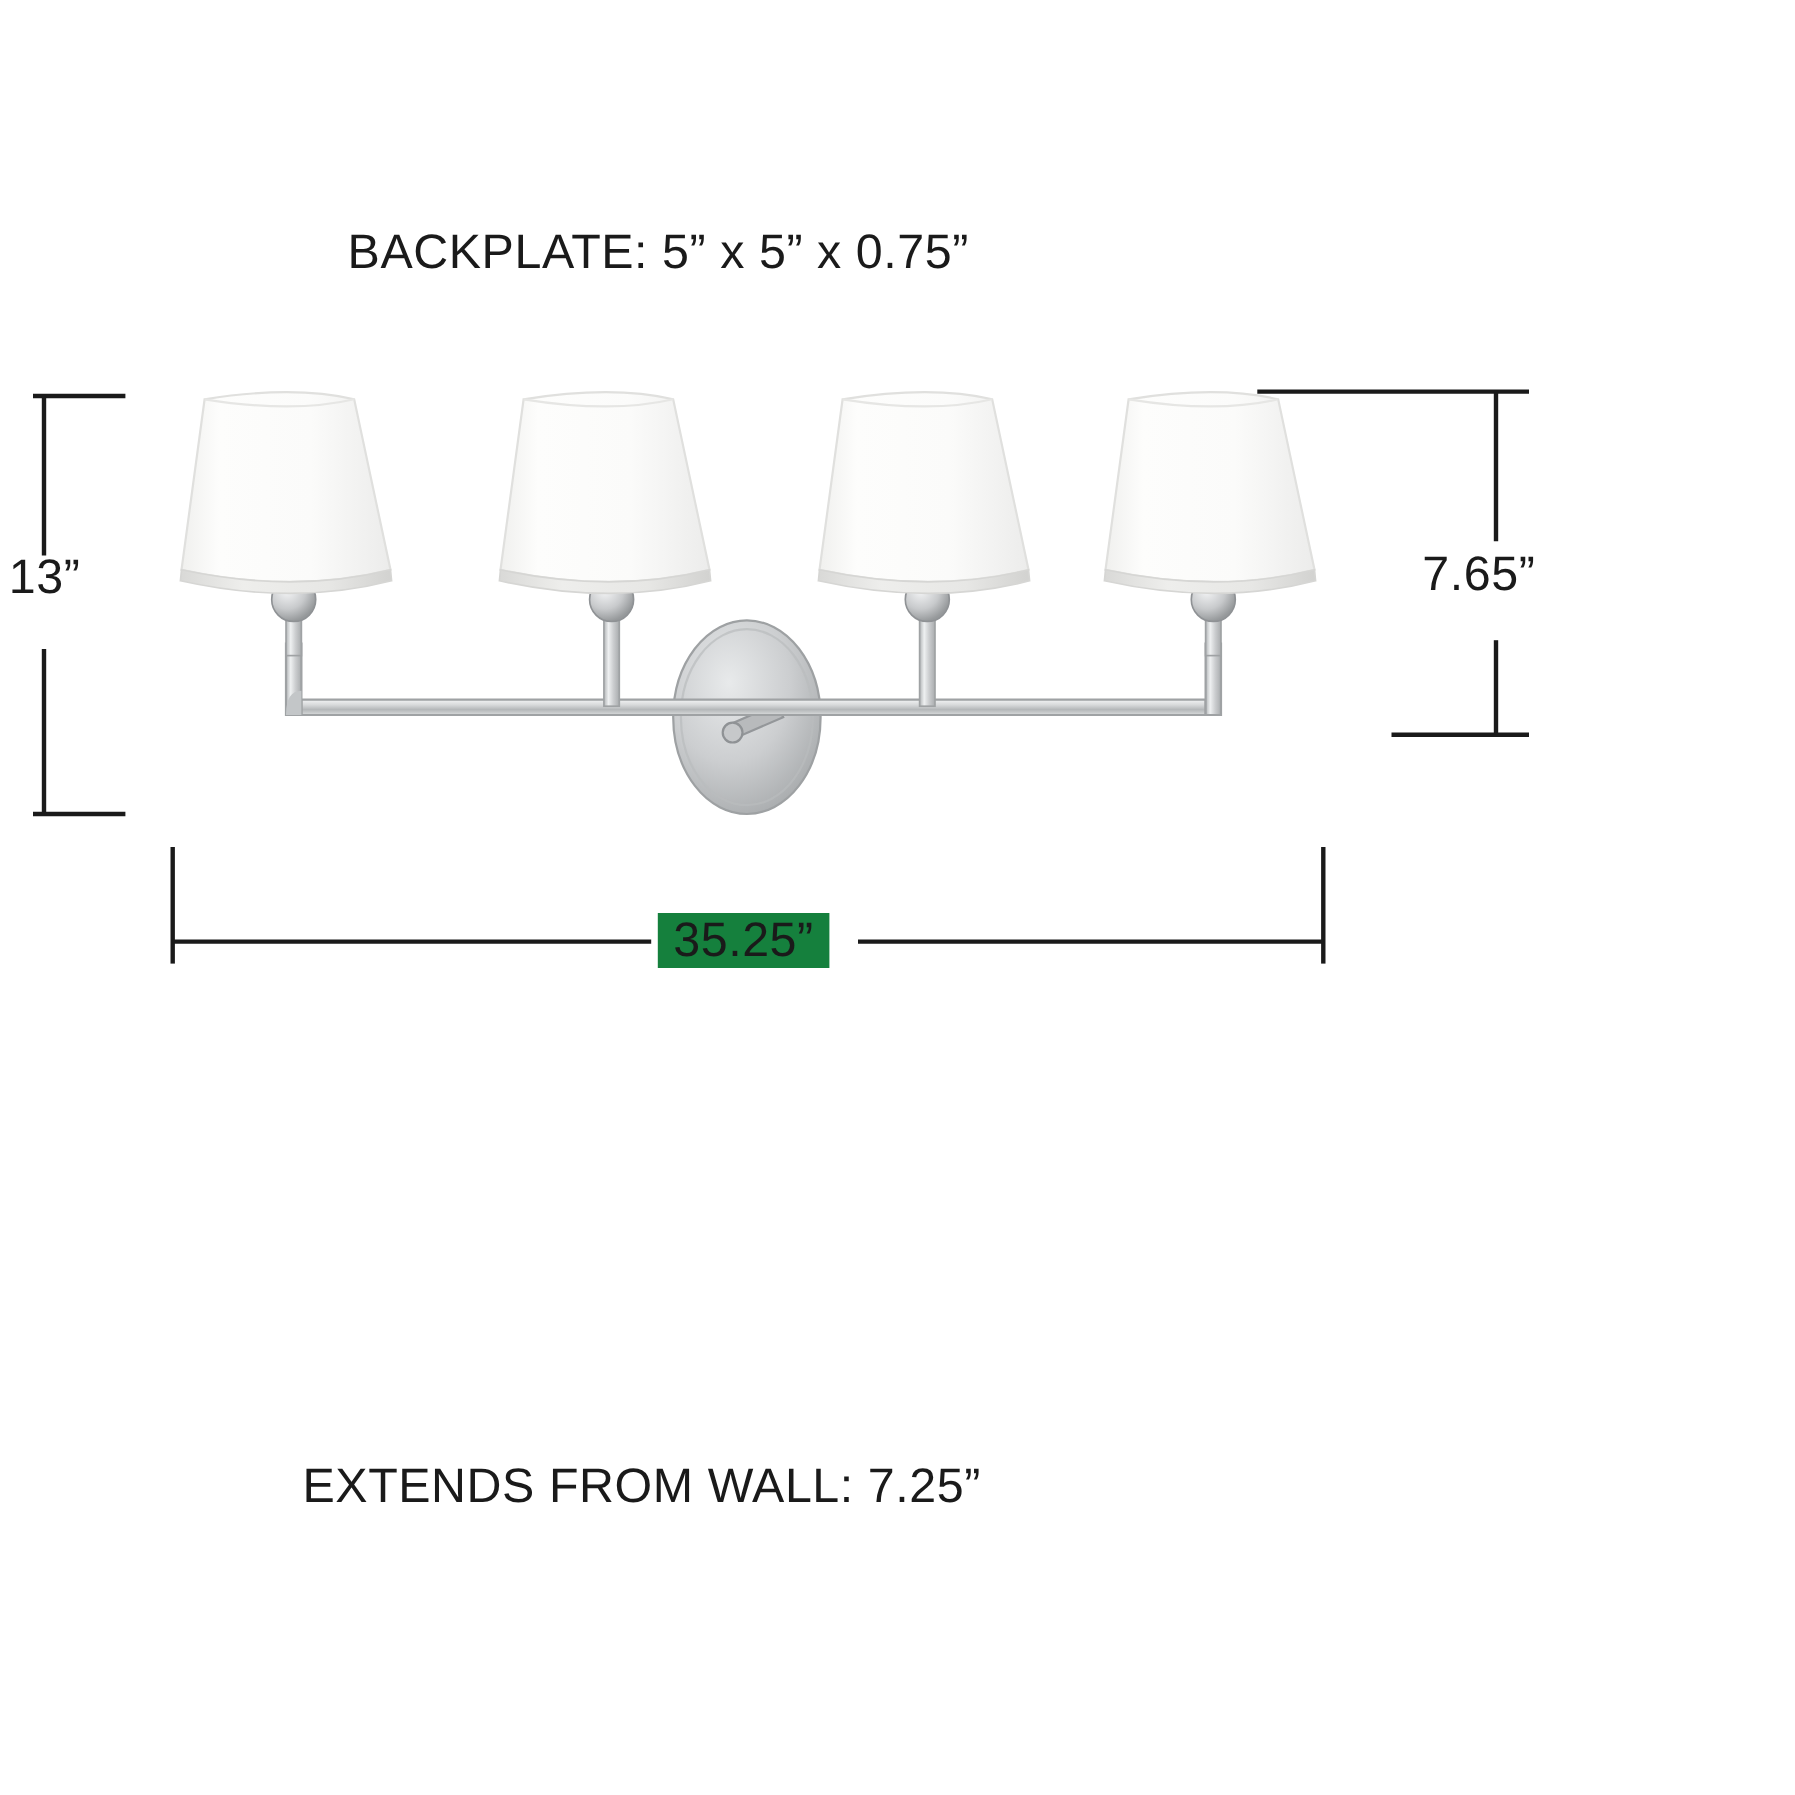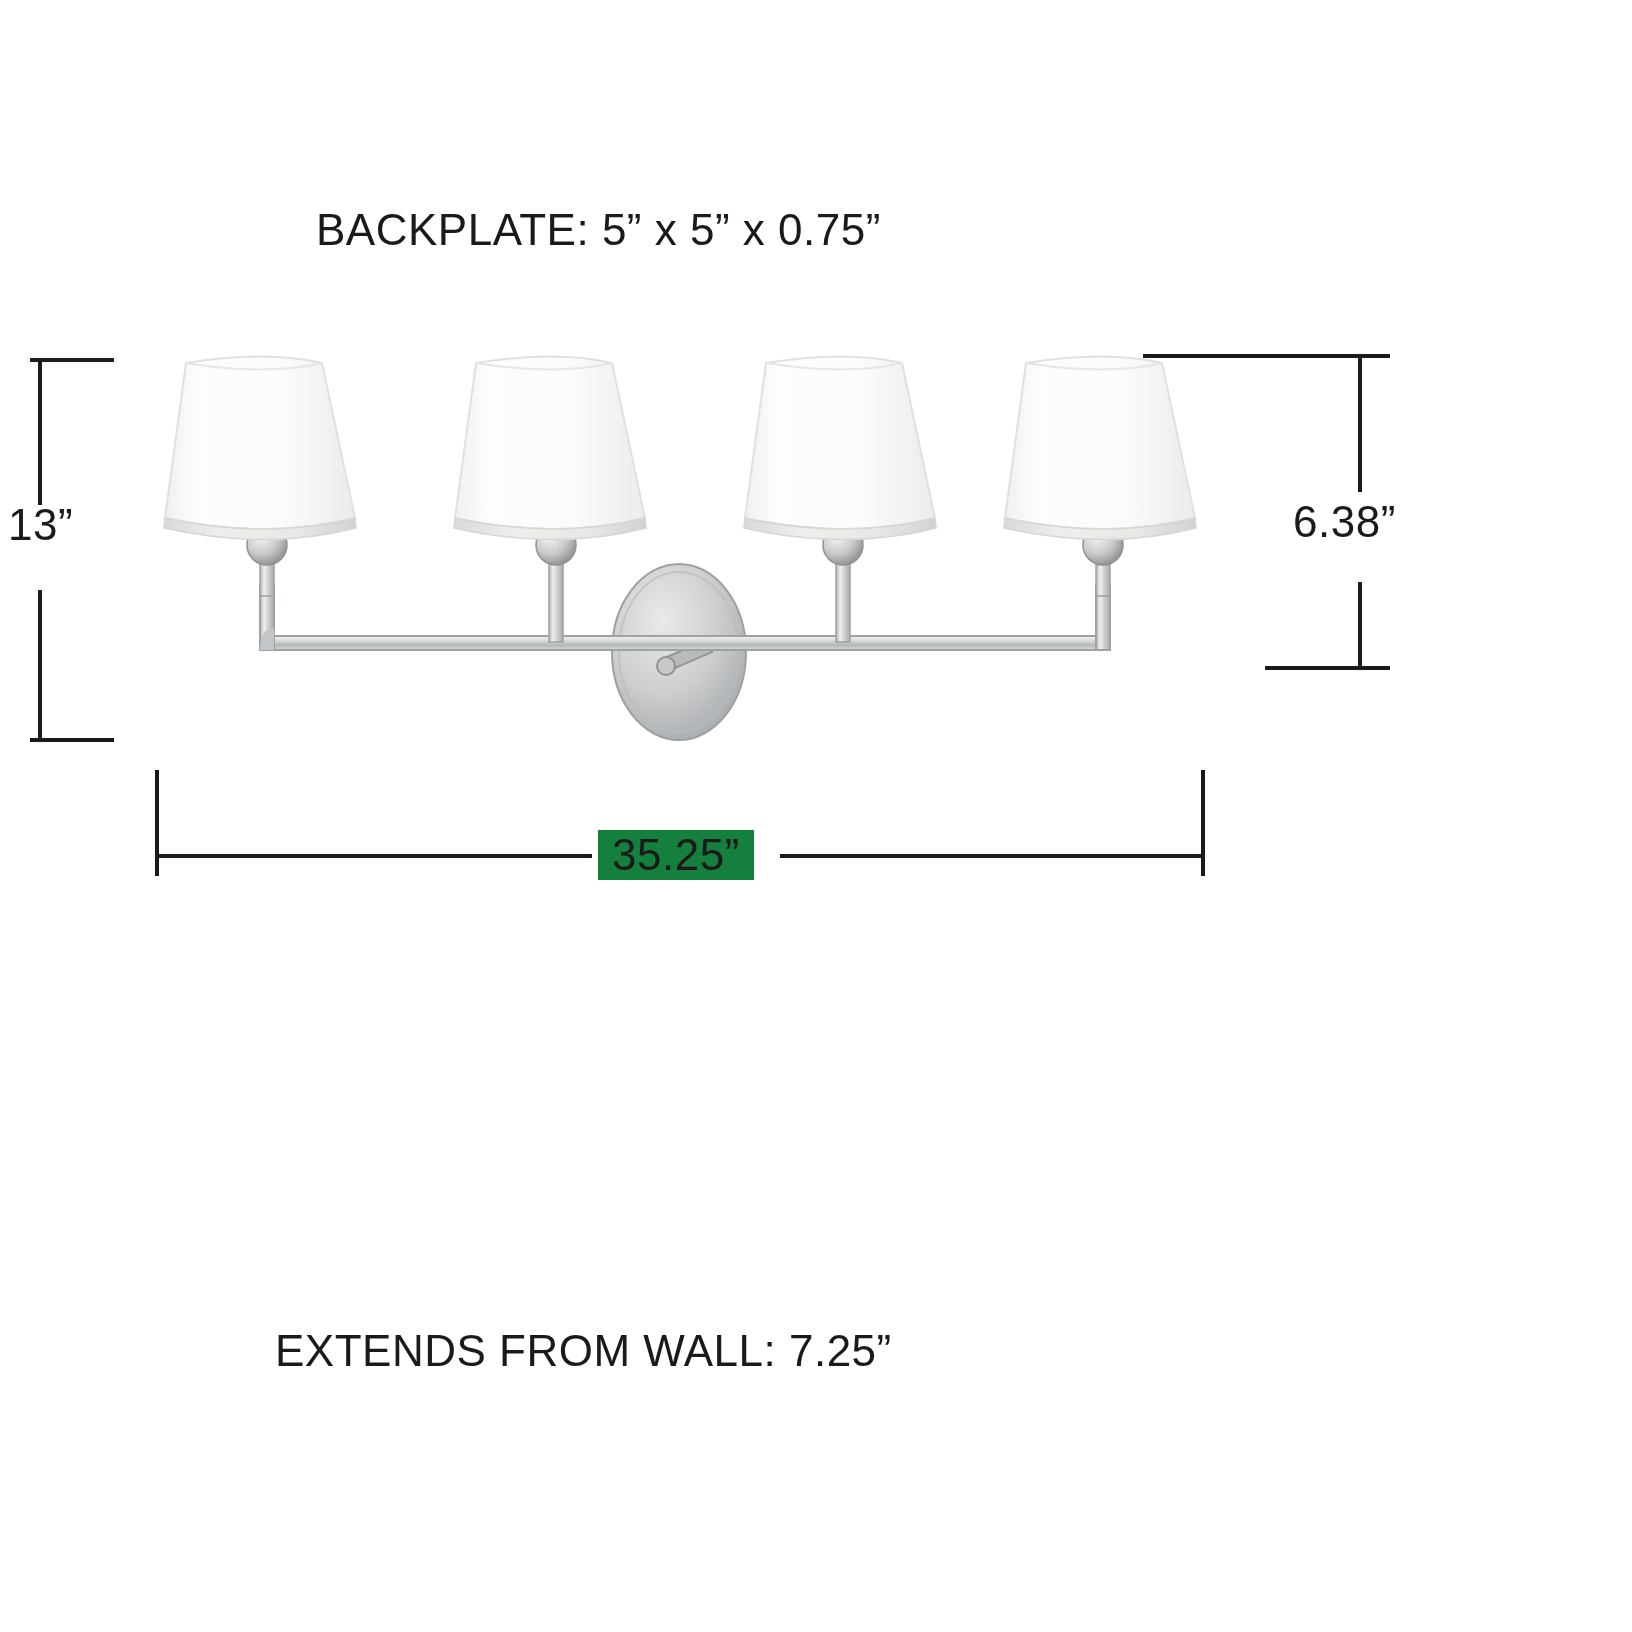--- a/index.html
+++ b/index.html
@@ -74,21 +74,21 @@
     height: 1632px;
   }
 </style>
 </head>
 <body>
 
 <div class="stage">
 
   <div class="label label-backplate">BACKPLATE: 5” x 5” x 0.75”</div>
   <div class="label label-height">13”</div>
-  <div class="label label-obc-dim">6.38”</div>
+  <div class="label label-obc-dim">7.65”</div>
   <div class="label label-width">35.25”</div>
   <div class="label label-extends">EXTENDS FROM WALL: 7.25”</div>
 
   <svg class="fixture" viewBox="0 0 1632 1632" xmlns="http://www.w3.org/2000/svg">
     <defs>
       <linearGradient id="shadeGrad" x1="0" y1="0" x2="1" y2="0">
         <stop offset="0%" stop-color="#f0f0ee"></stop>
         <stop offset="18%" stop-color="#fdfdfc"></stop>
         <stop offset="62%" stop-color="#fbfbfa"></stop>
         <stop offset="100%" stop-color="#ececeb"></stop>

